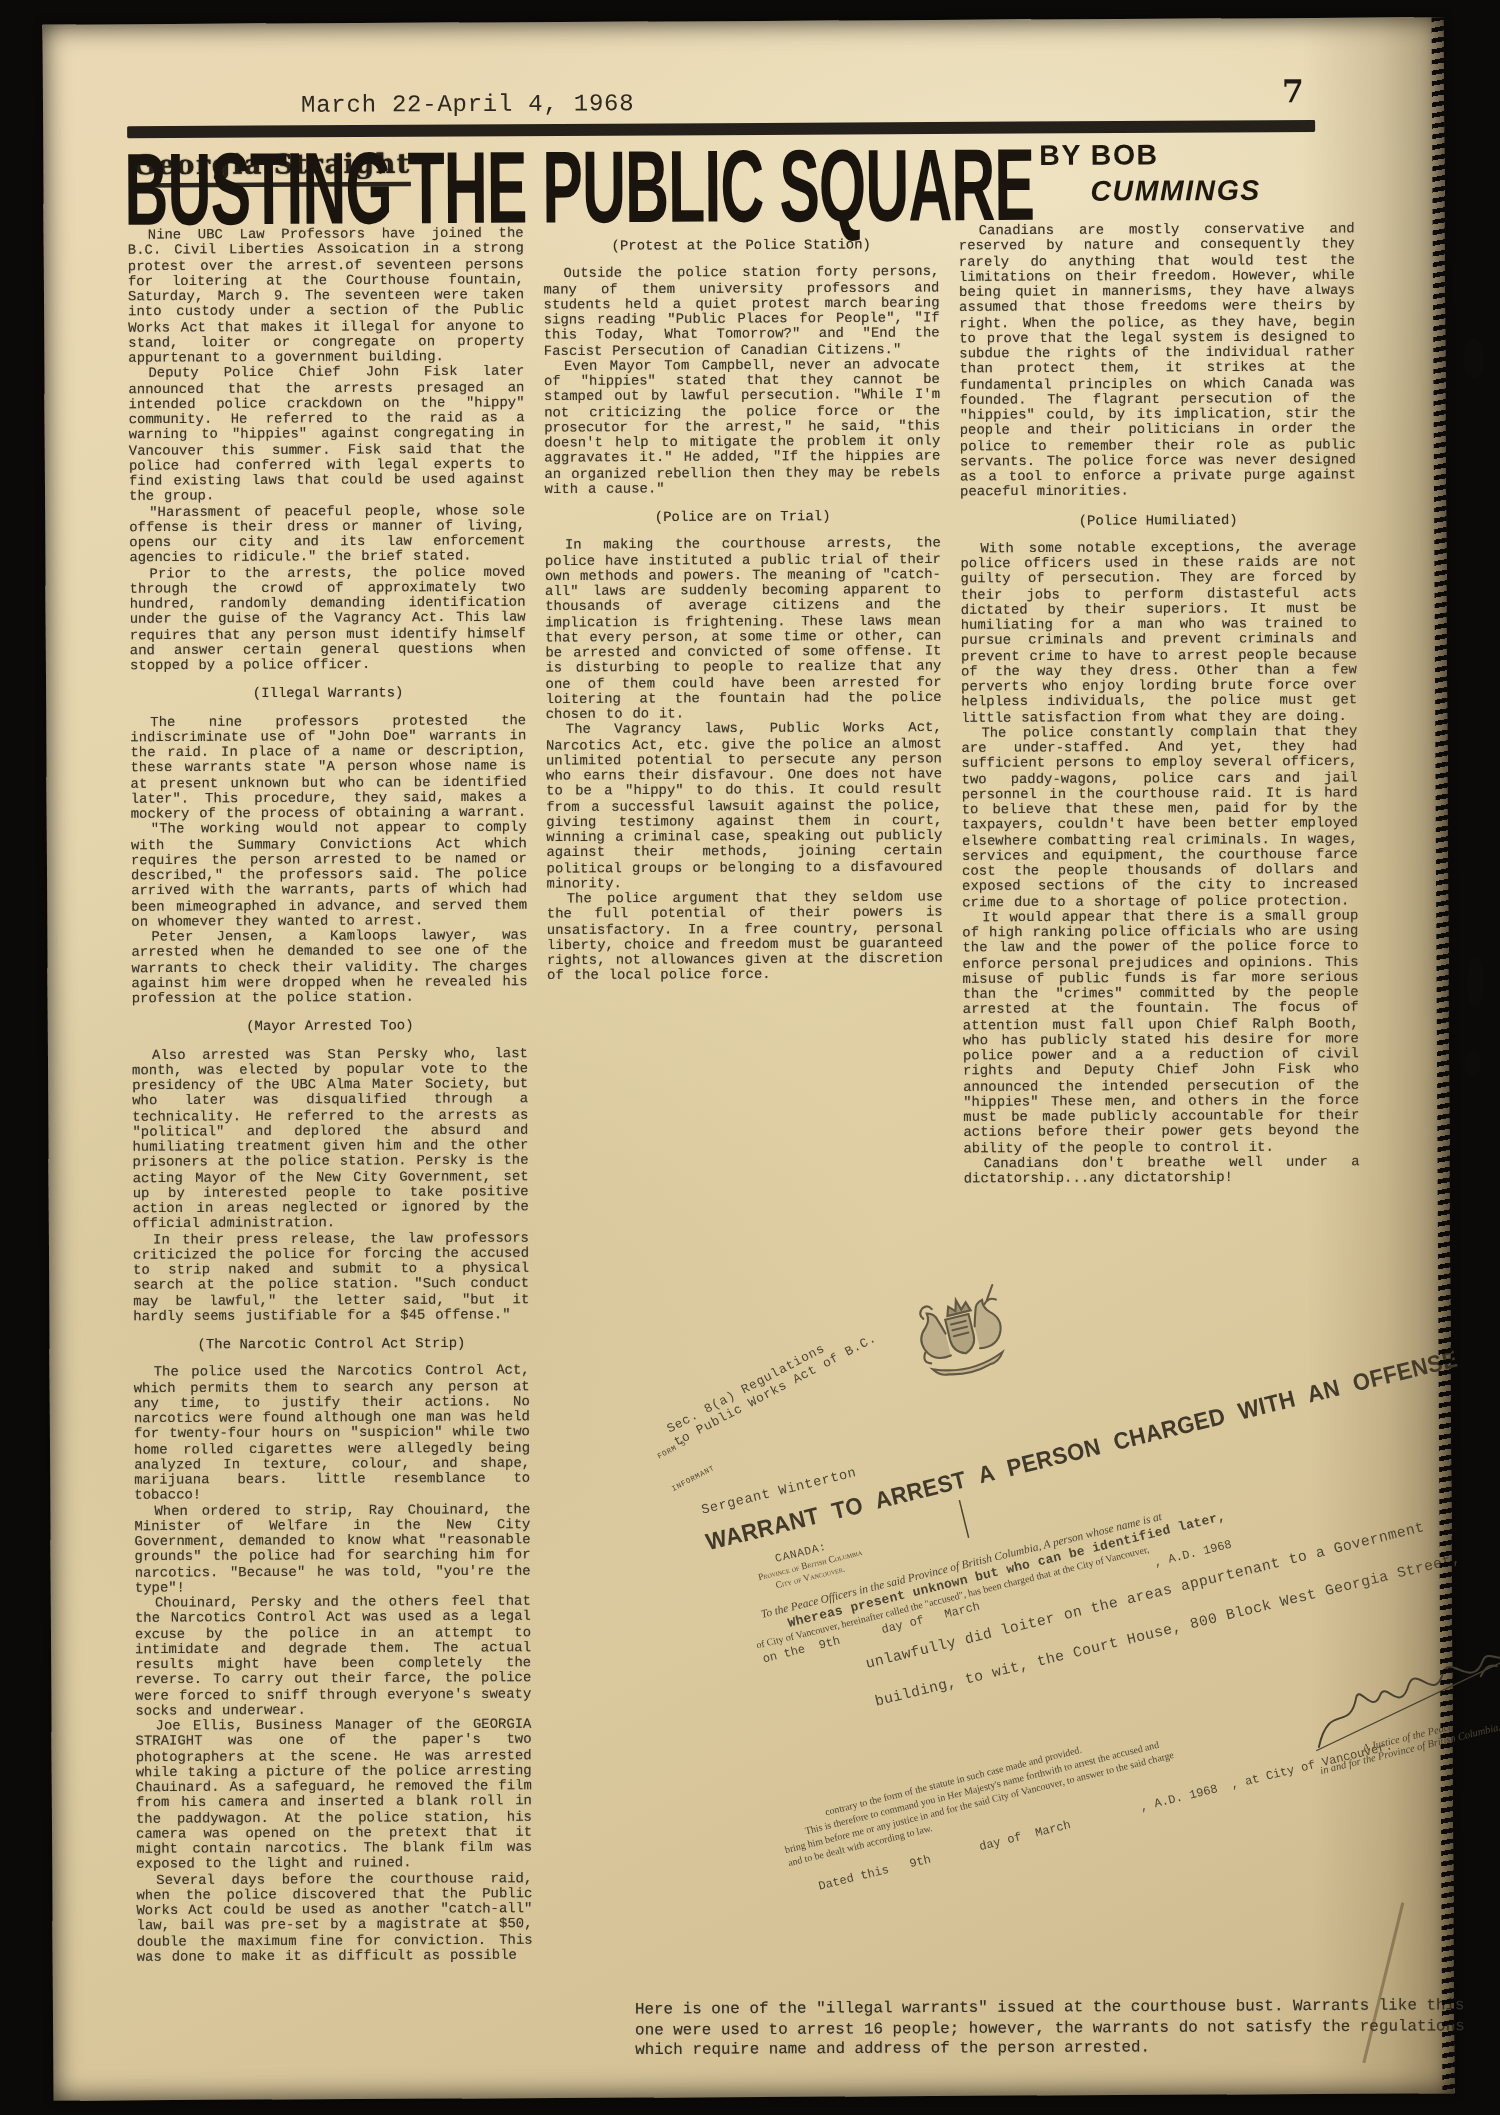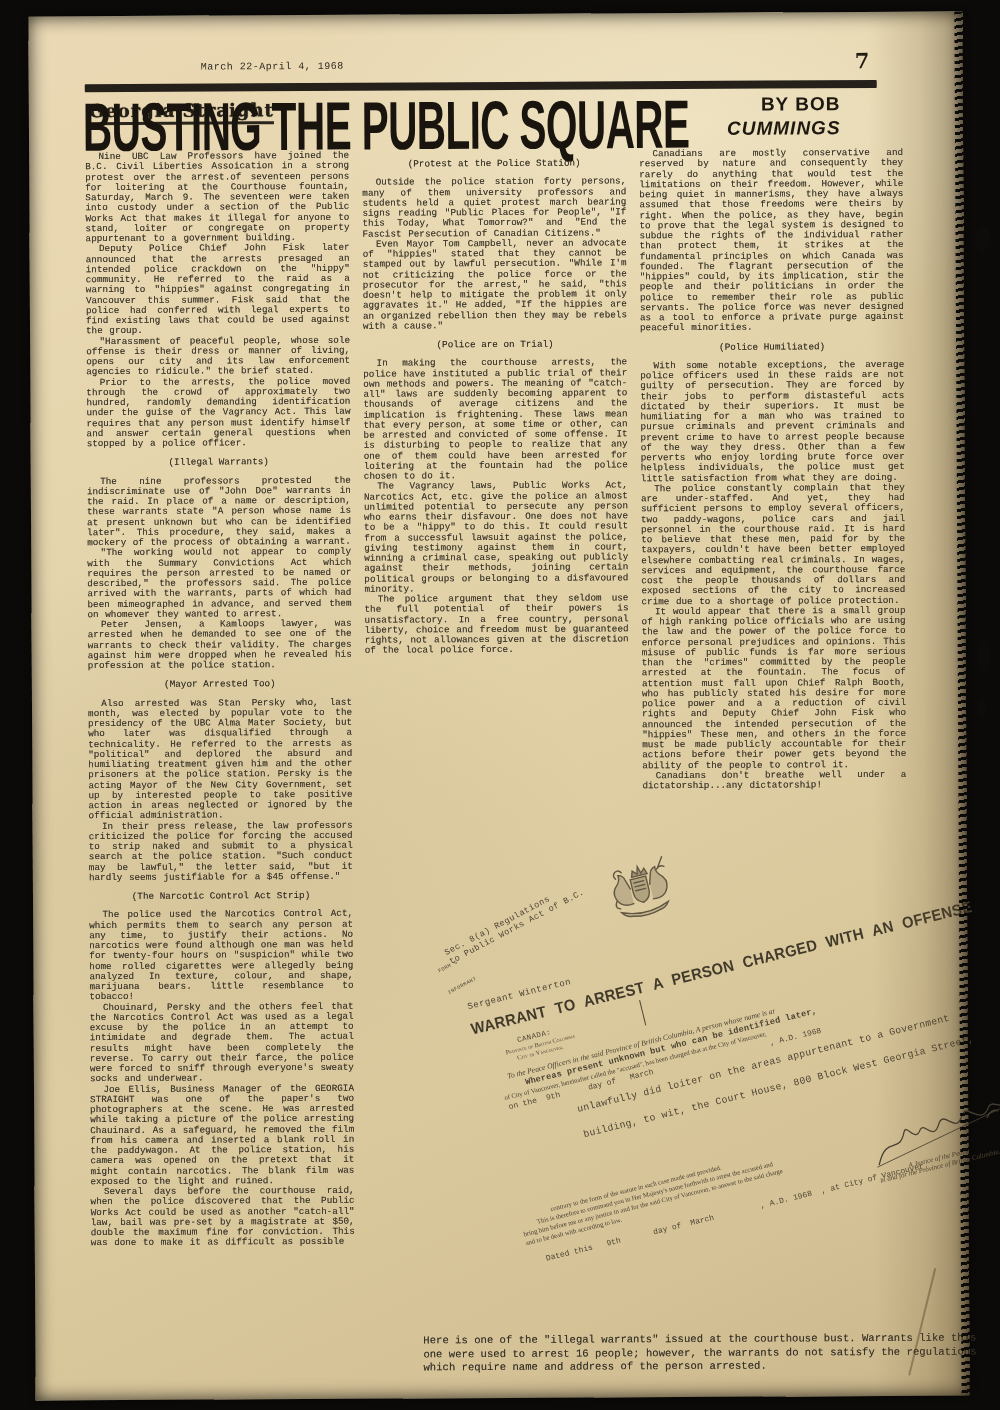--- a/index.html
+++ b/index.html
@@ -24,31 +24,31 @@
   .deckle{position:absolute;right:-1px;top:0;width:9px;height:100%;
     background:repeating-linear-gradient(170deg,#0b0a08 0 3px, rgba(0,0,0,0) 3px 7px);}
   .blob{position:absolute;background:#0d0c0a;border-radius:40% 60% 55% 45%;}
   .crease{position:absolute;left:886px;top:1255px;width:2px;height:110px;background:rgba(70,55,30,.4);transform:rotate(14deg);}
 
   
   .masthead{position:absolute;left:60px;top:40px;
     font-family:"DejaVu Serif","Liberation Serif",serif;font-weight:bold;font-size:18px;
     color:#241f17;letter-spacing:1px;border-bottom:3px solid #2a251c;padding-bottom:1px;
     text-shadow:0 0 1px #241f17;margin-top:44px;}
-  .issue-date{position:absolute;left:172px;top:46px;font-size:10px;color:#2e2a22;letter-spacing:.5px;}
+  .issue-date{position:absolute;left:172px;top:46px;font-size:16px;color:#2e2a22;letter-spacing:.5px;}
   .page-number{position:absolute;left:826px;top:36px;font-family:"DejaVu Serif",serif;
     font-weight:bold;font-size:21px;color:#221d14;}
   .top-rule{position:absolute;left:56px;top:68px;width:792px;height:8px;background:#25201a;border-radius:1px;}
 
   .headline-wrap{position:absolute;left:54px;top:72px;width:600px;height:72px;}
   .headline{font-family:"Liberation Sans","DejaVu Sans",sans-serif;font-weight:700;
     font-size:62px;letter-spacing:-1px;white-space:nowrap;color:#19150e;
     transform:scale(.655,1.1);transform-origin:0 0;}
   .byline{position:absolute;left:664px;top:80px;font-family:"Liberation Sans",sans-serif;
-    font-weight:700;font-size:19px;color:#1d1810;letter-spacing:1px;line-height:24px;text-align:right;}
+    font-weight:700;font-size:19px;color:#1d1810;letter-spacing:1px;line-height:24px;}
   .byline .l2{margin-left:34px;font-style:italic;}
 
   
   .columns{position:absolute;left:56px;top:136px;width:818px;
     display:grid;grid-template-columns:1fr 1fr 1fr;column-gap:13px;}
   .columns p{margin:0;font-size:9.3px;line-height:10.25px;text-align:justify;
     color:#3a352a;text-indent:2.4ch;word-spacing:1px;text-shadow:0 0 .5px rgba(58,53,42,.55);}
   .columns .subhead{font-size:9.3px;line-height:10.25px;text-align:center;color:#332e24;
     margin:9px 0 8px 0;text-shadow:0 0 .5px rgba(58,53,42,.55);}
 
@@ -116,20 +116,21 @@
         <p>Prior to the arrests, the police moved through the crowd of approximately two hundred, randomly demanding identification under the guise of the Vagrancy Act. This law requires that any person must identify himself and answer certain general questions when stopped by a police officer.</p>
         <div class="subhead">(Illegal Warrants)</div>
         <p>The nine professors protested the indiscriminate use of "John Doe" warrants in the raid. In place of a name or description, these warrants state "A person whose name is at present unknown but who can be identified later". This procedure, they said, makes a mockery of the process of obtaining a warrant.</p>
         <p>"The working would not appear to comply with the Summary Convictions Act which requires the person arrested to be named or described," the professors said. The police arrived with the warrants, parts of which had been mimeographed in advance, and served them on whomever they wanted to arrest.</p>
         <p>Peter Jensen, a Kamloops lawyer, was arrested when he demanded to see one of the warrants to check their validity. The charges against him were dropped when he revealed his profession at the police station.</p>
         <div class="subhead">(Mayor Arrested Too)</div>
         <p>Also arrested was Stan Persky who, last month, was elected by popular vote to the presidency of the UBC Alma Mater Society, but who later was disqualified through a technicality. He referred to the arrests as "political" and deplored the absurd and humiliating treatment given him and the other prisoners at the police station. Persky is the acting Mayor of the New City Government, set up by interested people to take positive action in areas neglected or ignored by the official administration.</p>
         <p>In their press release, the law professors criticized the police for forcing the accused to strip naked and submit to a physical search at the police station. "Such conduct may be lawful," the letter said, "but it hardly seems justifiable for a $45 offense."</p>
         <div class="subhead">(The Narcotic Control Act Strip)</div>
         <p>The police used the Narcotics Control Act, which permits them to search any person at any time, to justify their actions. No narcotics were found although one man was held for twenty-four hours on "suspicion" while two home rolled cigarettes were allegedly being analyzed In texture, colour, and shape, marijuana bears. little resemblance to tobacco!</p>
+        <p>When ordered to strip, Ray Chouinard, the Minister of Welfare in the New City Government, demanded to know what "reasonable grounds" the police had for searching him for narcotics. "Because" he was told, "you're the type"!</p>
         <p>Chouinard, Persky and the others feel that the Narcotics Control Act was used as a legal excuse by the police in an attempt to intimidate and degrade them. The actual results might have been completely the reverse. To carry out their farce, the police were forced to sniff through everyone's sweaty socks and underwear.</p>
         <p>Joe Ellis, Business Manager of the GEORGIA STRAIGHT was one of the paper's two photographers at the scene. He was arrested while taking a picture of the police arresting Chauinard. As a safeguard, he removed the film from his camera and inserted a blank roll in the paddywagon. At the police station, his camera was opened on the pretext that it might contain narcotics. The blank film was exposed to the light and ruined.</p>
         <p>Several days before the courthouse raid, when the police discovered that the Public Works Act could be used as another "catch-all" law, bail was pre-set by a magistrate at $50, double the maximum fine for conviction. This was done to make it as difficult as possible</p>
       </div>
     <div id="col2">
         <div class="subhead">(Protest at the Police Station)</div>
         <p>Outside the police station forty persons, many of them university professors and students held a quiet protest march bearing signs reading "Public Places for People", "If this Today, What Tomorrow?" and "End the Fascist Persecution of Canadian Citizens."</p>
         <p>Even Mayor Tom Campbell, never an advocate of "hippies" stated that they cannot be stamped out by lawful persecution. "While I'm not criticizing the police force or the prosecutor for the arrest," he said, "this doesn't help to mitigate the problem it only aggravates it." He added, "If the hippies are an organized rebellion then they may be rebels with a cause."</p>
         <div class="subhead">(Police are on Trial)</div>
         <p>In making the courthouse arrests, the police have instituted a public trial of their own methods and powers. The meaning of "catch-all" laws are suddenly becoming apparent to thousands of average citizens and the implication is frightening. These laws mean that every person, at some time or other, can be arrested and convicted of some offense. It is disturbing to people to realize that any one of them could have been arrested for loitering at the fountain had the police chosen to do it.</p>

